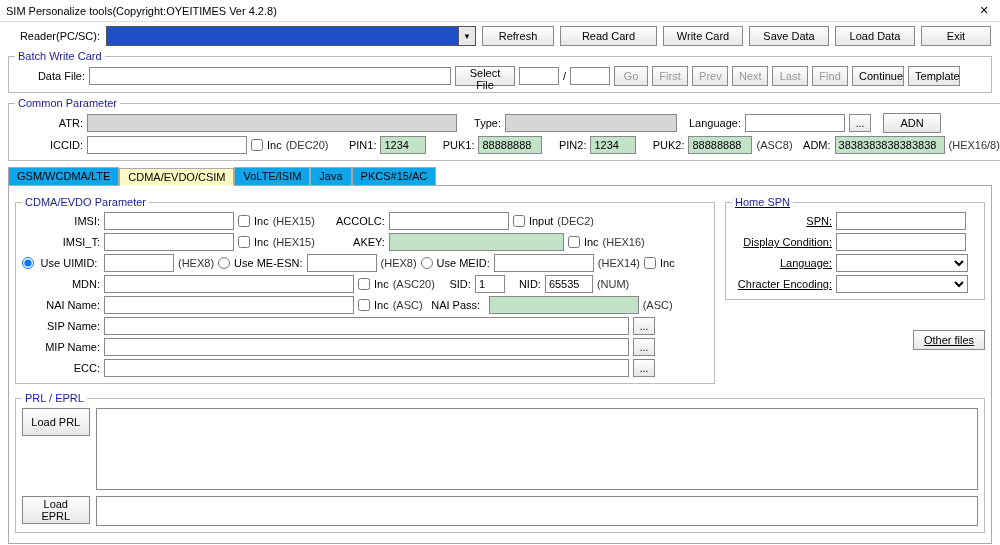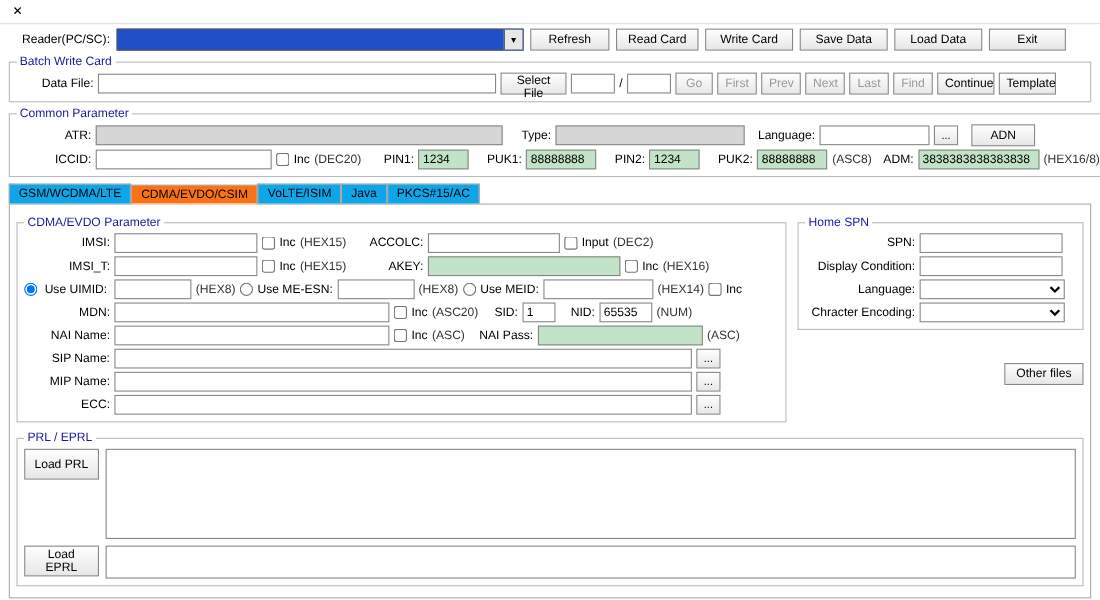--- a/index.html
+++ b/index.html
@@ -78,21 +78,21 @@
 .tabs { display: flex; margin-top: 6px; padding-left: 8px; }
 .tab {
   border: 1px solid #aaa;
   border-bottom: none;
   padding: 2px 8px;
   background: #0ea5e9;
   margin-right: 0;
   cursor: pointer;
 }
 .tab.active {
-  background: #f97316;
+  background: #fef9c3;
   border-bottom: 1px solid #fff;
   position: relative;
   top: 1px;
 }
 .tab-body {
   border: 1px solid #aaa;
   margin: 0 8px;
   padding: 6px;
 }
 .chk { width: 12px; height: 12px; }
@@ -107,31 +107,32 @@
 }
 .dots-btn {
   border:1px solid #888; background:linear-gradient(#fefefe,#e7e7e7);
   width: 22px; height:18px; font-size:10px; cursor:pointer;
 }
 </style>
 </head>
 <body>
 
 <div class="titlebar">
+  <span>SIM Personalize tools(Copyright:OYEITIMES Ver 4.2.8)</span>
   <span class="close">✕</span>
 </div>
 
 <div class="pad">
   <div class="row" style="gap:6px;">
     <label class="lbl" style="width:92px;">Reader(PC/SC):</label>
     <div class="reader-combo" style="max-width:370px;">
       <div class="arrow">▼</div>
     </div>
     <button class="btn" style="width:72px;">Refresh</button>
-    <button class="btn" style="width:75px;">Read Card</button>
+    <button class="btn" style="width:97px;">Read Card</button>
     <button class="btn" style="width:80px;">Write Card</button>
     <button class="btn" style="width:80px;">Save Data</button>
     <button class="btn" style="width:80px;">Load Data</button>
     <button class="btn" style="width:70px;">Exit</button>
   </div>
 </div>
 
 <fieldset style="margin:4px 8px;">
   <legend>Batch Write Card</legend>
   <div class="row">
@@ -256,21 +257,21 @@
           <input class="txt" style="width: 48px;" value="65535">
           <span class="note">(NUM)</span>
         </div>
 
         <div class="row" style="margin-bottom:3px;">
           <label class="lbl" style="width:78px;">NAI Name:</label>
           <input class="txt" style="width: 250px;">
           <input type="checkbox" class="chk" style="">
           <span>Inc</span>
           <span class="note">(ASC)</span>
-          <label class="lbl" style="width:58px;">NAI Pass:</label>
+          <label class="lbl" style="width:58px;text-align:center;">NAI Pass:</label>
           <input class="txt grn" style="width: 150px;">
           <span class="note">(ASC)</span>
         </div>
 
         <div class="row" style="margin-bottom:3px;">
           <label class="lbl" style="width:78px;">SIP Name:</label>
           <input class="txt" style="width: 525px;">
           <button class="dots-btn">...</button>
         </div>
 
@@ -281,21 +282,21 @@
         </div>
 
         <div class="row">
           <label class="lbl" style="width:78px;">ECC:</label>
           <input class="txt" style="width: 525px;">
           <button class="dots-btn">...</button>
         </div>
       </fieldset>
     </div>
 
-    <div style="width:260px;">
+    <div style="width:260px;text-decoration:underline;">
       <fieldset>
         <legend>Home SPN</legend>
         <div class="row" style="margin-bottom:3px;">
           <label class="lbl" style="width:100px;">SPN:</label>
           <input class="txt" style="width: 130px;">
         </div>
         <div class="row" style="margin-bottom:3px;">
           <label class="lbl" style="width:100px;">Display Condition:</label>
           <input class="txt" style="width: 130px;">
         </div>

